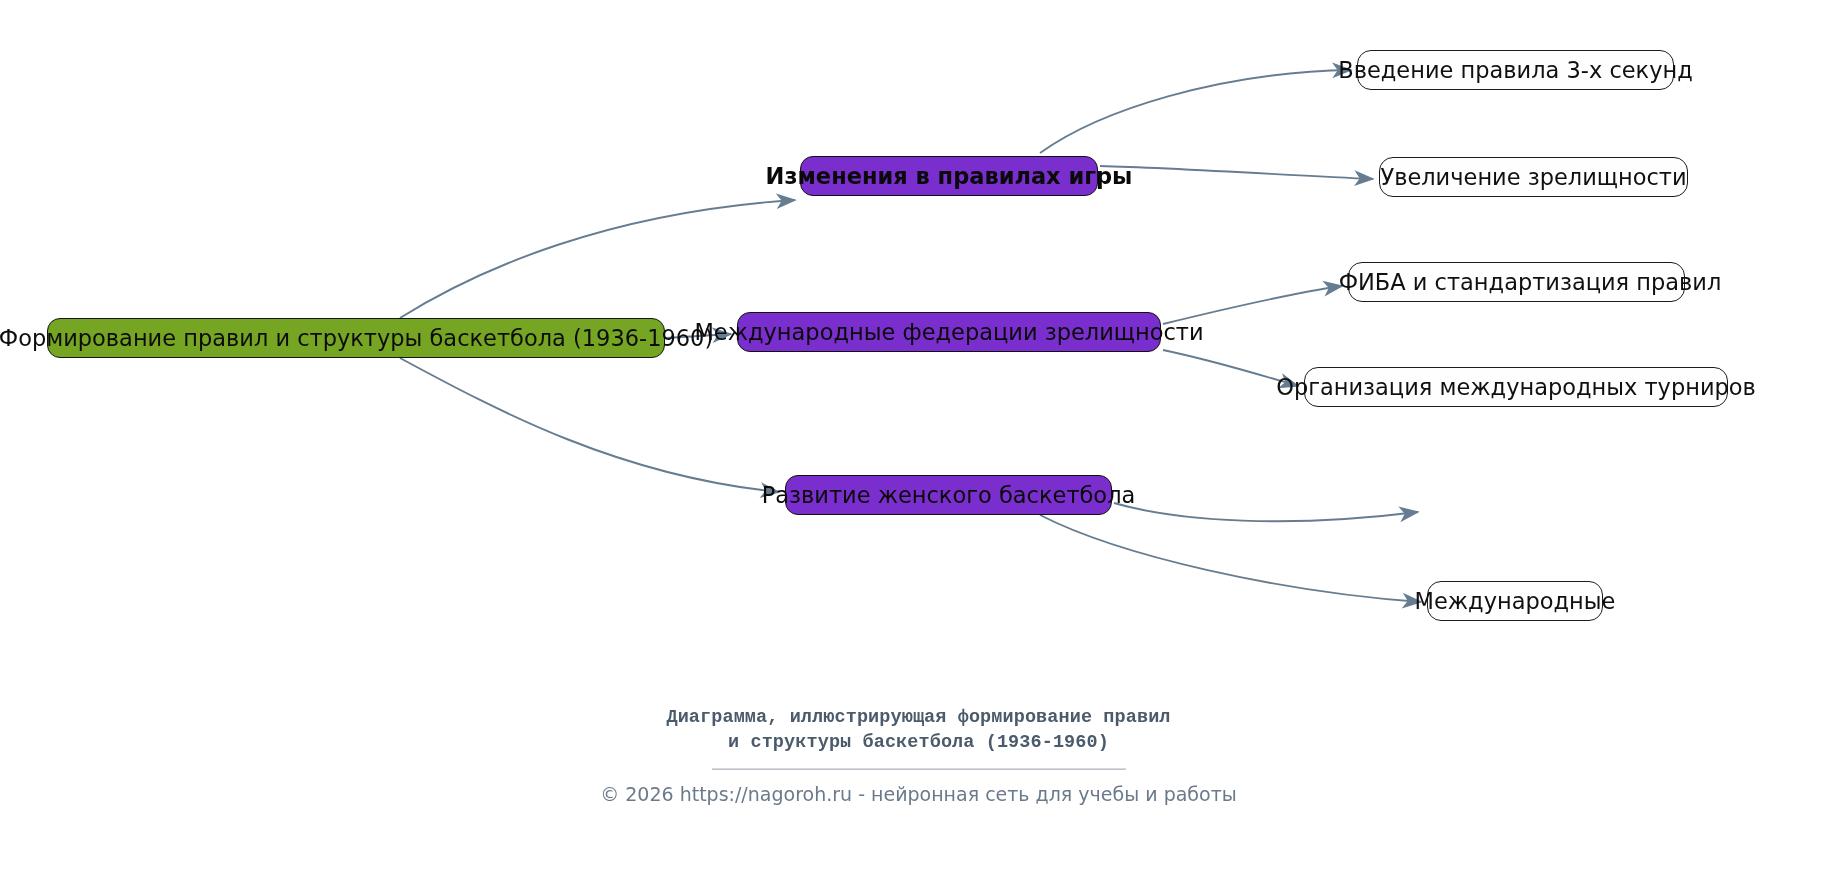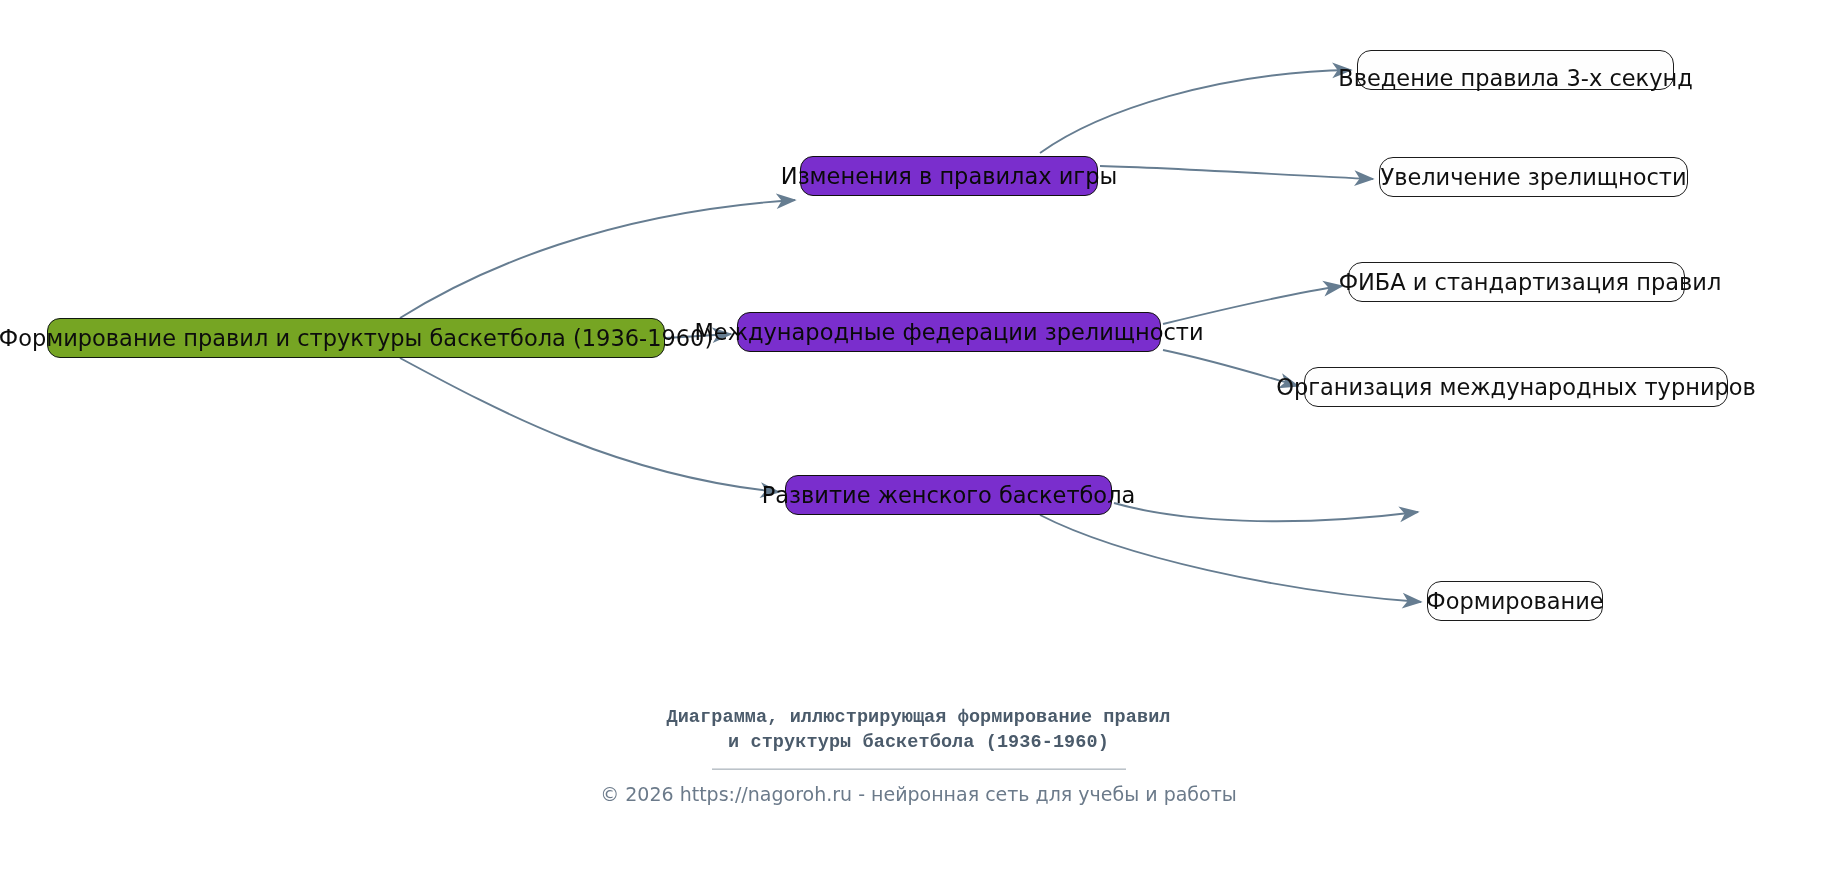--- a/index.html
+++ b/index.html
@@ -123,51 +123,51 @@
     <path d="M 1040 515 C 1120 556, 1280 592, 1421 602"></path>
   </g>
 </svg>
 
 <div class="node-layer">
 
   <div class="node node-root" style="left:47px; top:318px; width:618px; height:40px;">
     <span class="node-label">Формирование правил и структуры баскетбола (1936-1960)</span>
   </div>
 
-  <div class="node node-branch" style="left:800px; top:156px; width:298px; height:40px;">
+  <div class="node node-branch" style="left:800px; top:156px; width:298px; height:40px;font-weight:bold;">
     <span class="node-label">Изменения в правилах игры</span>
   </div>
 
   <div class="node node-branch" style="left:737px; top:312px; width:424px; height:40px;">
     <span class="node-label">Международные федерации зрелищности</span>
   </div>
 
   <div class="node node-branch" style="left:785px; top:475px; width:327px; height:40px;">
     <span class="node-label">Развитие женского баскетбола</span>
   </div>
 
-  <div class="node node-leaf" style="left:1357px; top:50px; width:317px; height:40px;align-items:flex-end;">
+  <div class="node node-leaf" style="left:1357px; top:50px; width:317px; height:40px;">
     <span class="node-label">Введение правила 3-х секунд</span>
   </div>
 
   <div class="node node-leaf" style="left:1379px; top:157px; width:309px; height:40px;">
     <span class="node-label">Увеличение зрелищности</span>
   </div>
 
   <div class="node node-leaf" style="left:1348px; top:262px; width:337px; height:40px;padding-left:27px;">
     <span class="node-label">ФИБА и стандартизация правил</span>
   </div>
 
   <div class="node node-leaf" style="left:1304px; top:367px; width:424px; height:40px;">
     <span class="node-label">Организация международных турниров</span>
   </div>
 
 
   <div class="node node-leaf" style="left:1427px; top:581px; width:176px; height:40px;">
-    <span class="node-label">Формирование</span>
+    <span class="node-label">Международные</span>
   </div>
 
 </div>
 
 <div class="caption">
   <span>Диаграмма, иллюстрирующая формирование правил</span>
   <span class="caption-line2">и структуры баскетбола (1936-1960)</span>
 </div>
 
 <div class="divider"></div>

